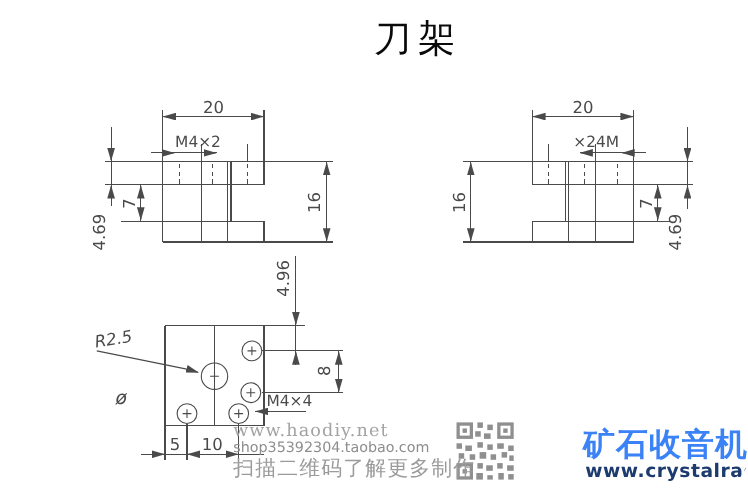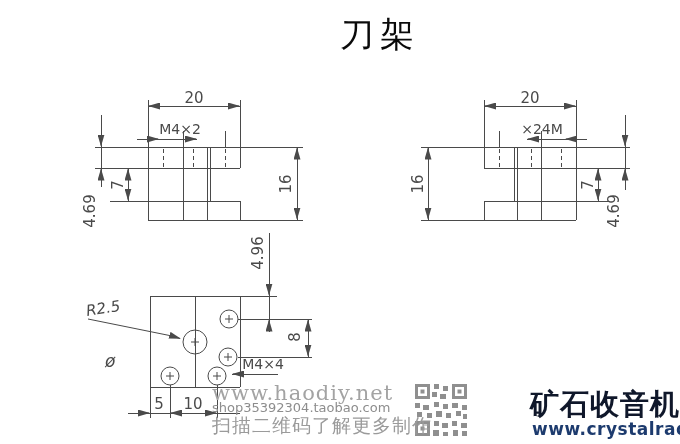--- a/index.html
+++ b/index.html
@@ -1,34 +1,34 @@
 <!DOCTYPE html>
 <html><head>
 <meta charset="utf-8">
 <style>
   html,body{margin:0;padding:0;background:#fff;}
   .page{position:relative;width:680px;height:444px;background:#ffffff;overflow:hidden;
-        font-family:"DejaVu Sans",sans-serif;}
+        font-family:"DejaVu Sans",sans-serif;border-radius:29px;}
   .title{position:absolute;left:340px;top:12px;font-family:"DejaVu Serif",serif;
          font-size:34px;color:#0a0a0a;letter-spacing:6px;white-space:nowrap;}
   svg{position:absolute;left:0;top:0;}
   svg text{font-family:"DejaVu Sans",sans-serif;fill:#4a4a4a;}
   .dimtxt{font-size:15px;}
   .dimtxt-sm{font-size:14px;}
   .ln{stroke:#4a4a4a;stroke-width:1;fill:none;shape-rendering:crispEdges;}
   .lnsm{stroke:#4a4a4a;stroke-width:1;fill:none;}
   .dash{stroke:#4a4a4a;stroke-width:1;fill:none;stroke-dasharray:4 3;shape-rendering:crispEdges;}
   .arr{stroke:#4a4a4a;stroke-width:1;fill:none;}
   .qr{fill:#8f8f8f;}
   .wm{position:absolute;white-space:nowrap;}
-  .wm-site{left:212px;top:381px;font-family:"DejaVu Serif",serif;font-size:21px;
+  .wm-site{left:212px;top:381px;font-family:"DejaVu Serif",serif;font-size:16px;
            color:#a3a3a3;letter-spacing:1px;}
   .wm-shop{left:212px;top:400px;font-size:13px;font-weight:normal;color:#8d8d8d;}
   .wm-scan{left:212px;top:413px;font-size:19px;color:#9b9b9b;letter-spacing:1px;}
-  .brand-name{left:530px;top:385px;font-size:29px;font-weight:900;color:#0f172a;letter-spacing:1px;}
+  .brand-name{left:530px;top:385px;font-size:29px;font-weight:900;color:#3b82f6;letter-spacing:1px;}
   .brand-url{left:532px;top:419px;font-size:17px;font-weight:bold;color:#1d3b6e;letter-spacing:.5px;}
 </style>
 </head>
 <body>
 
 <div class="page">
 
   <div class="title">刀架</div>
 
   <svg width="680" height="444" viewBox="0 0 680 444">

